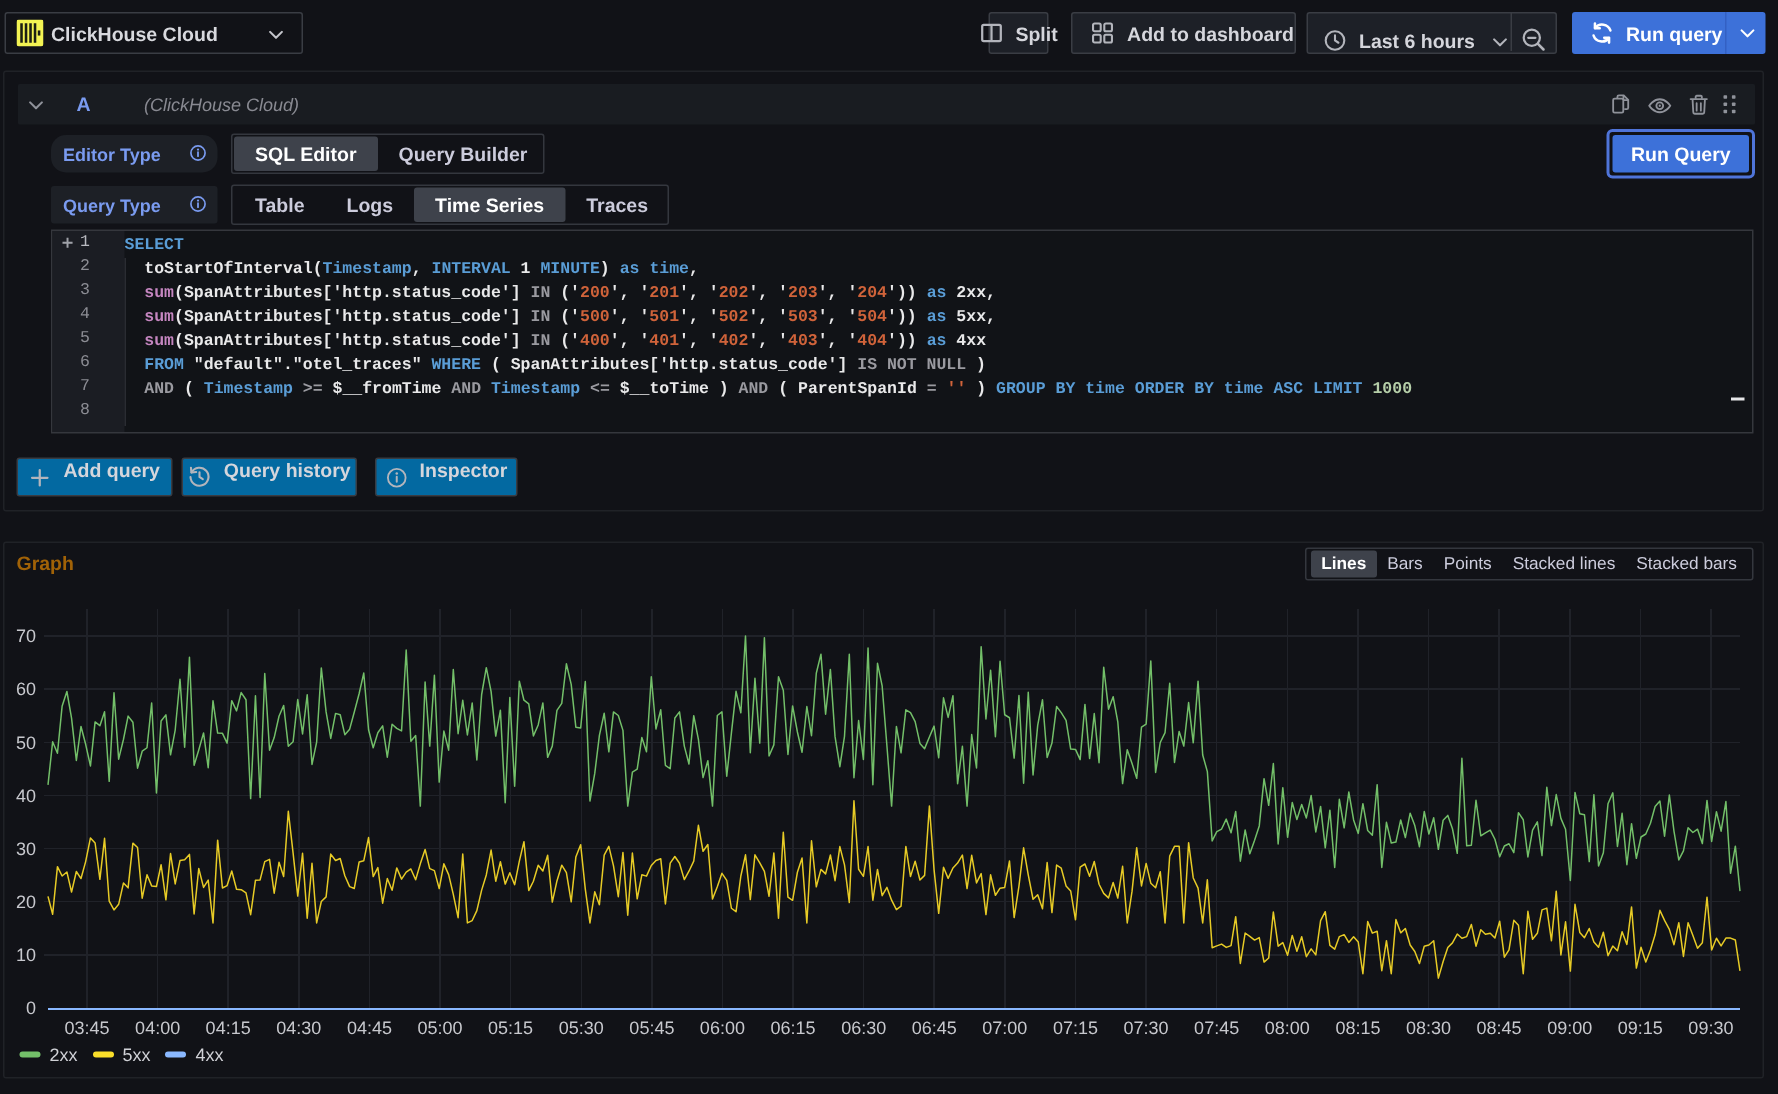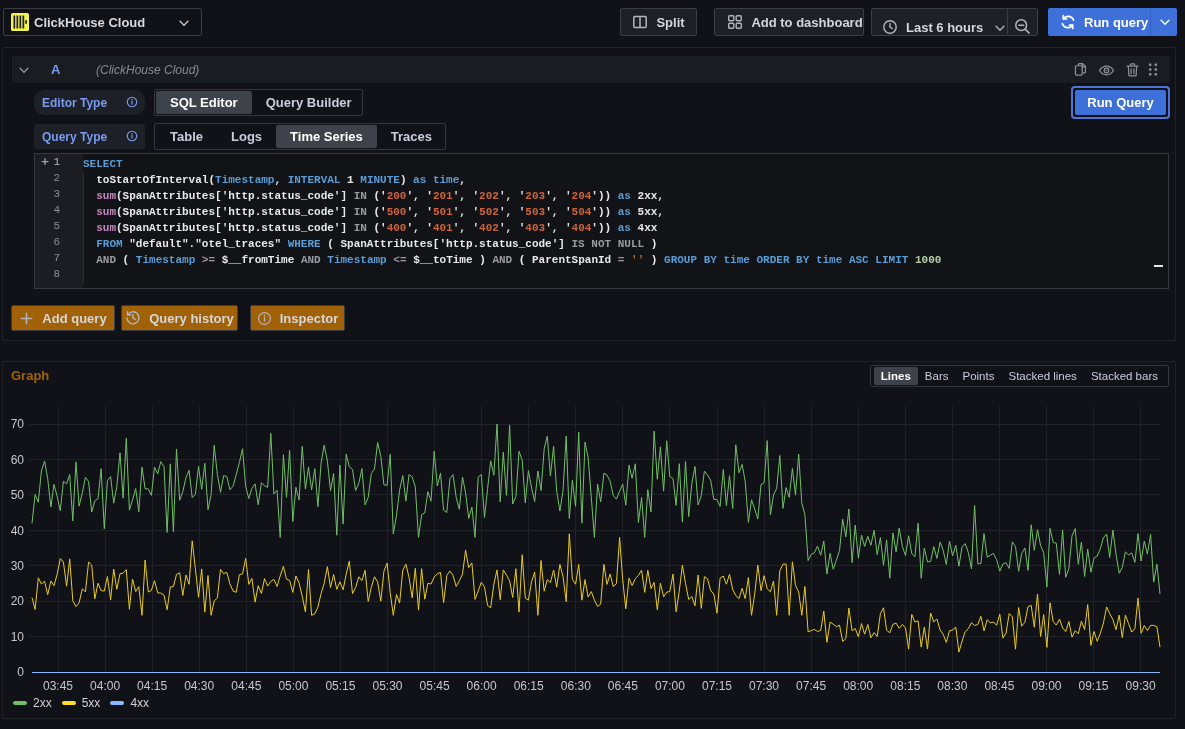--- a/index.html
+++ b/index.html
@@ -40,22 +40,22 @@
 #codes .mg { color:#c586c0; }
 #codes .op { color:#9a9aa0; }
 #codes .st2 { color:#d0633a; }
 #codes .num { color:#b5cea8; }
 #iguide { position:absolute; left:48px; top:18px; width:1px; height:112px; background:#2a2c32; }
 #cursor { position:absolute; left:1119px; top:111px; width:9px; height:1.6px; background:#e6e6e8; }
 
 #runq { position:absolute; right:5px; top:38px; width:99px; height:33px; border:2px solid #4f74d9; border-radius:4px; background:#111217; padding:2px; }
 #runq .in { width:100%; height:100%; background:#3d71d9; border-radius:2px; color:#fff; font-size:13px; font-weight:700; display:flex; align-items:center; justify-content:center; }
 
-.botbtn { position:absolute; top:257px; height:26px; background:#a16207; border:1px solid #393c43; border-radius:2px;
-  color:#d5d6dc; font-size:13px; font-weight:700; display:flex; align-items:center; justify-content:center; gap:8px; }
+.botbtn { position:absolute; top:257px; height:26px; background:#0369a1; border:1px solid #393c43; border-radius:2px;
+  color:#d5d6dc; font-size:13px; font-weight:700; display:flex; justify-content:center; gap:8px; }
 
 #gpanel { position:absolute; left:2px; top:361px; width:1174px; height:358px; border:1px solid #202227; border-radius:2px; background:#111217; }
 #gtitle { position:absolute; left:8px; top:6px; color:#a16207; font-size:13px; font-weight:700; }
 #radioc { position:absolute; right:6px; top:3px; height:22px; border:1px solid #34373e; border-radius:2px; display:flex; align-items:center; padding:0 3px; background:#111217; }
 .ritem { height:18px; display:flex; align-items:center; padding:0 7px; color:#ccccdc; font-size:11.5px; border-radius:2px; white-space:nowrap; }
 .ritem.on { background:#3e424b; color:#fff; font-weight:700; }
 #chart { position:absolute; left:0; top:390px; width:1185px; height:320px; }
 .gl { stroke:#202229; stroke-width:1; shape-rendering:crispEdges; }
 .tick { fill:#c7c8cd; font-size:12px; font-family:"Liberation Sans",sans-serif; }
 #legend { position:absolute; left:13px; top:696px; display:flex; align-items:center; gap:10px; color:#d0d1d6; font-size:12px; }
@@ -70,21 +70,21 @@
         <rect x="5.5" y="2.5" width="1.7" height="13" fill="#1c1e13"></rect>
         <rect x="8.5" y="2.5" width="1.7" height="13" fill="#1c1e13"></rect>
         <rect x="11.5" y="2.5" width="1.7" height="13" fill="#1c1e13"></rect>
         <rect x="14.2" y="7.3" width="1.7" height="3.4" fill="#1c1e13"></rect>
       </svg>
       <span class="t">ClickHouse Cloud</span>
       <span class="ch"><svg width="14" height="14" viewBox="0 0 16 16" fill="none">
           <path d="M3.5 6l4.5 4.5L12.5 6" stroke="currentColor" stroke-width="1.6" stroke-linecap="round" stroke-linejoin="round"></path>
         </svg></span>
     </div>
-  <div class="btn" style="left:620px; width:77px;"><span class="icg">
+  <div class="btn" style="left:659px; width:40px;"><span class="icg">
         <svg width="16" height="16" viewBox="0 0 16 16" fill="none">
           <rect x="1.8" y="2.6" width="12.4" height="10.8" rx="1" stroke="currentColor" stroke-width="1.5"></rect>
           <line x1="8" y1="2.6" x2="8" y2="13.4" stroke="currentColor" stroke-width="1.5"></line>
         </svg>
       </span>Split</div>
   <div class="btn" style="left:714px; width:150px;padding-left:12px;"><span class="icg">
         <svg width="16" height="16" viewBox="0 0 16 16" fill="none">
           <rect x="1.7" y="1.7" width="5.1" height="5.1" rx="1" stroke="currentColor" stroke-width="1.4"></rect>
           <rect x="9.2" y="1.7" width="5.1" height="5.1" rx="1" stroke="currentColor" stroke-width="1.4"></rect>
           <rect x="1.7" y="9.2" width="5.1" height="5.1" rx="1" stroke="currentColor" stroke-width="1.4"></rect>

